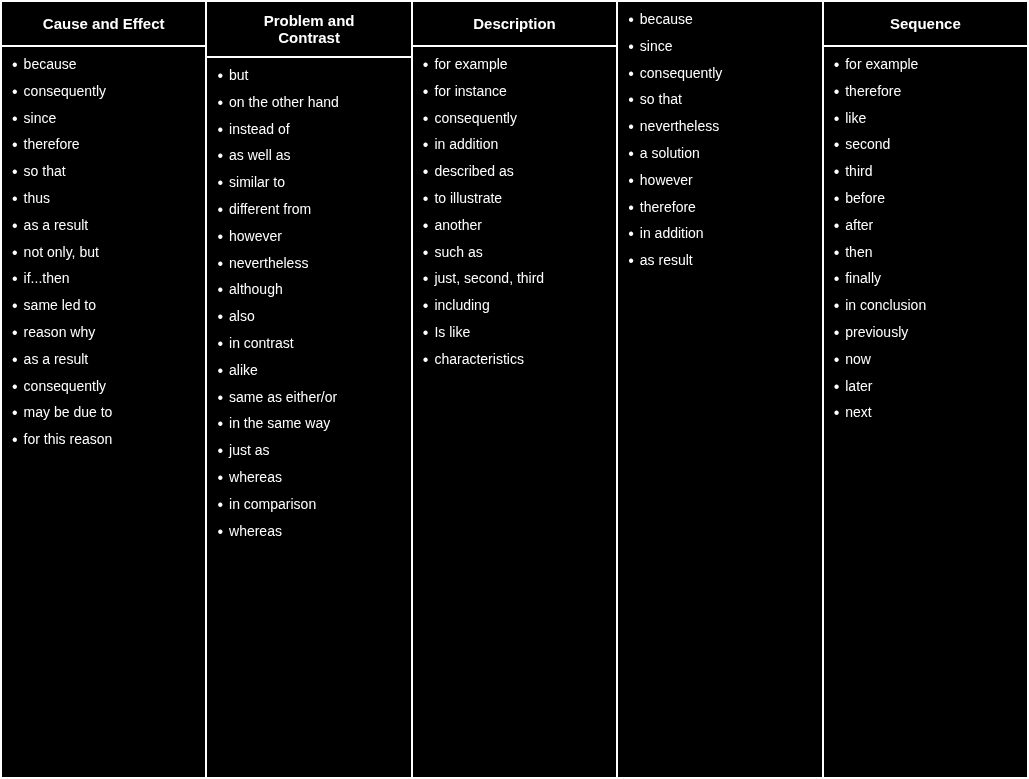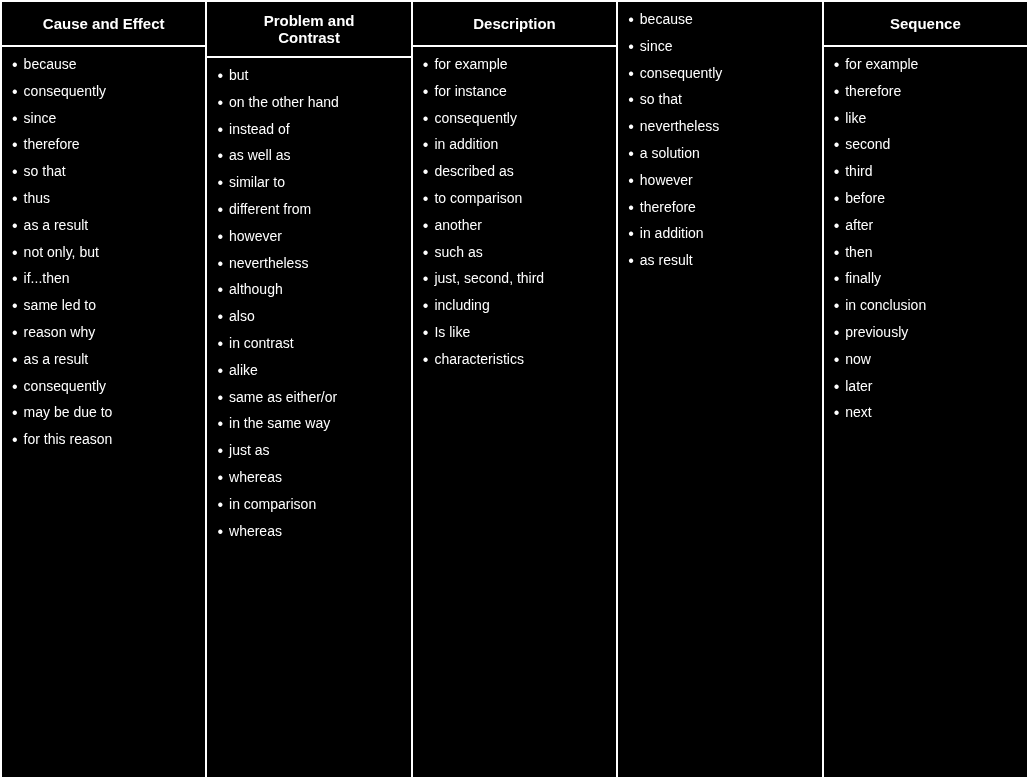--- a/index.html
+++ b/index.html
@@ -232,21 +232,21 @@
         <div class="list-item">
           <span class="bullet">•</span>
           <span>in addition</span>
         </div>
         <div class="list-item">
           <span class="bullet">•</span>
           <span>described as</span>
         </div>
         <div class="list-item">
           <span class="bullet">•</span>
-          <span>to comparison</span>
+          <span>to illustrate</span>
         </div>
         <div class="list-item">
           <span class="bullet">•</span>
           <span>another</span>
         </div>
         <div class="list-item">
           <span class="bullet">•</span>
           <span>such as</span>
         </div>
         <div class="list-item">

